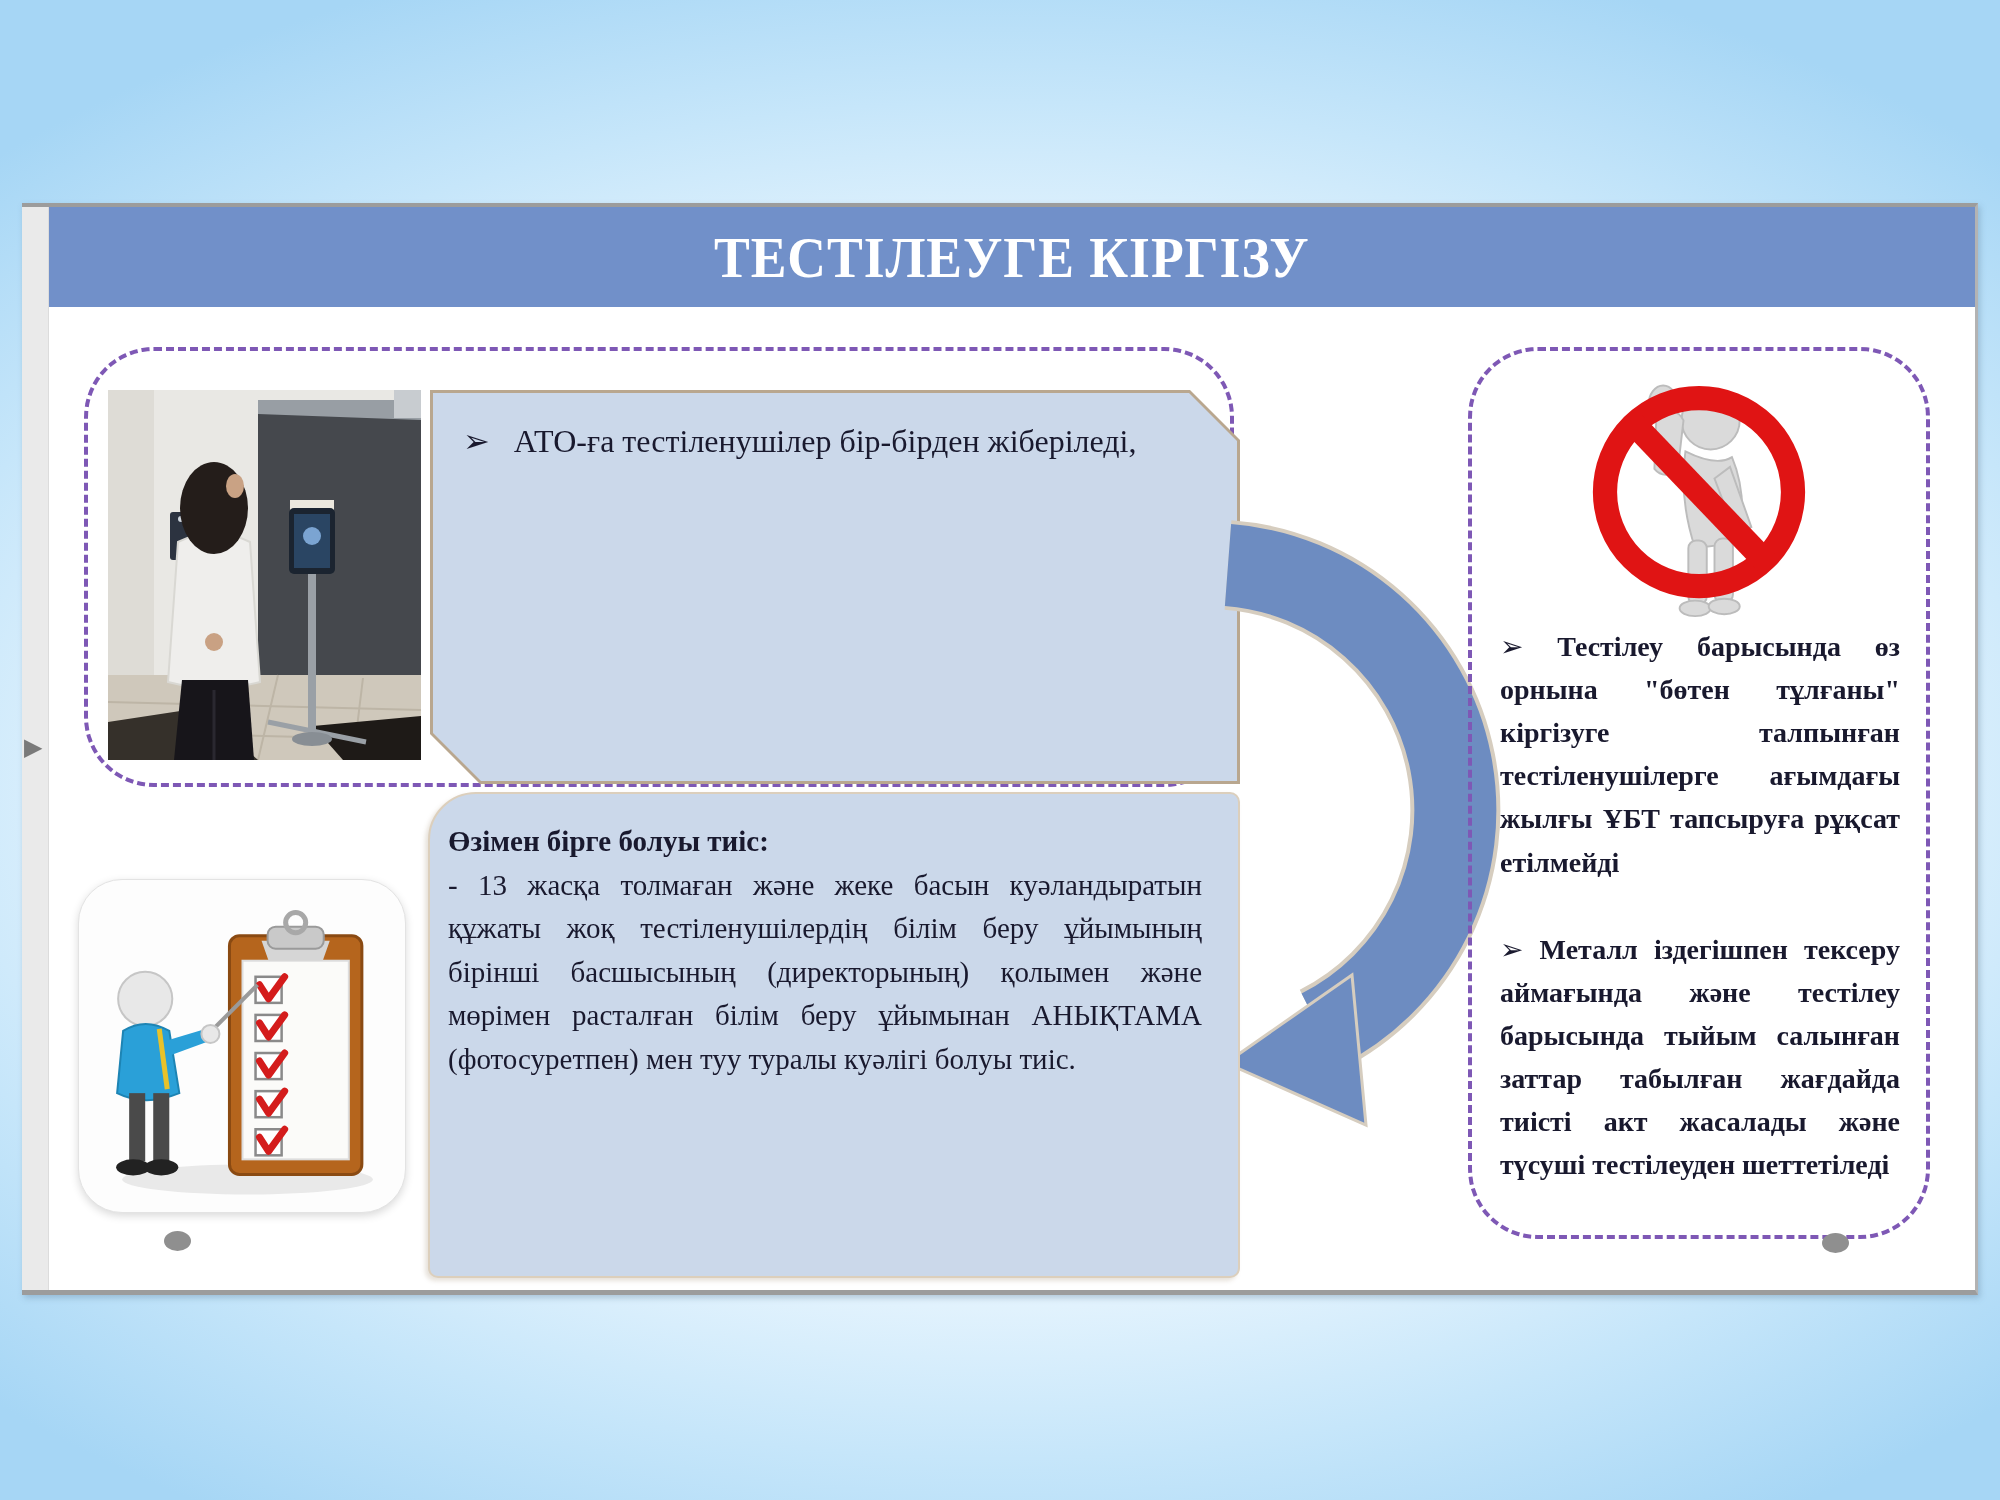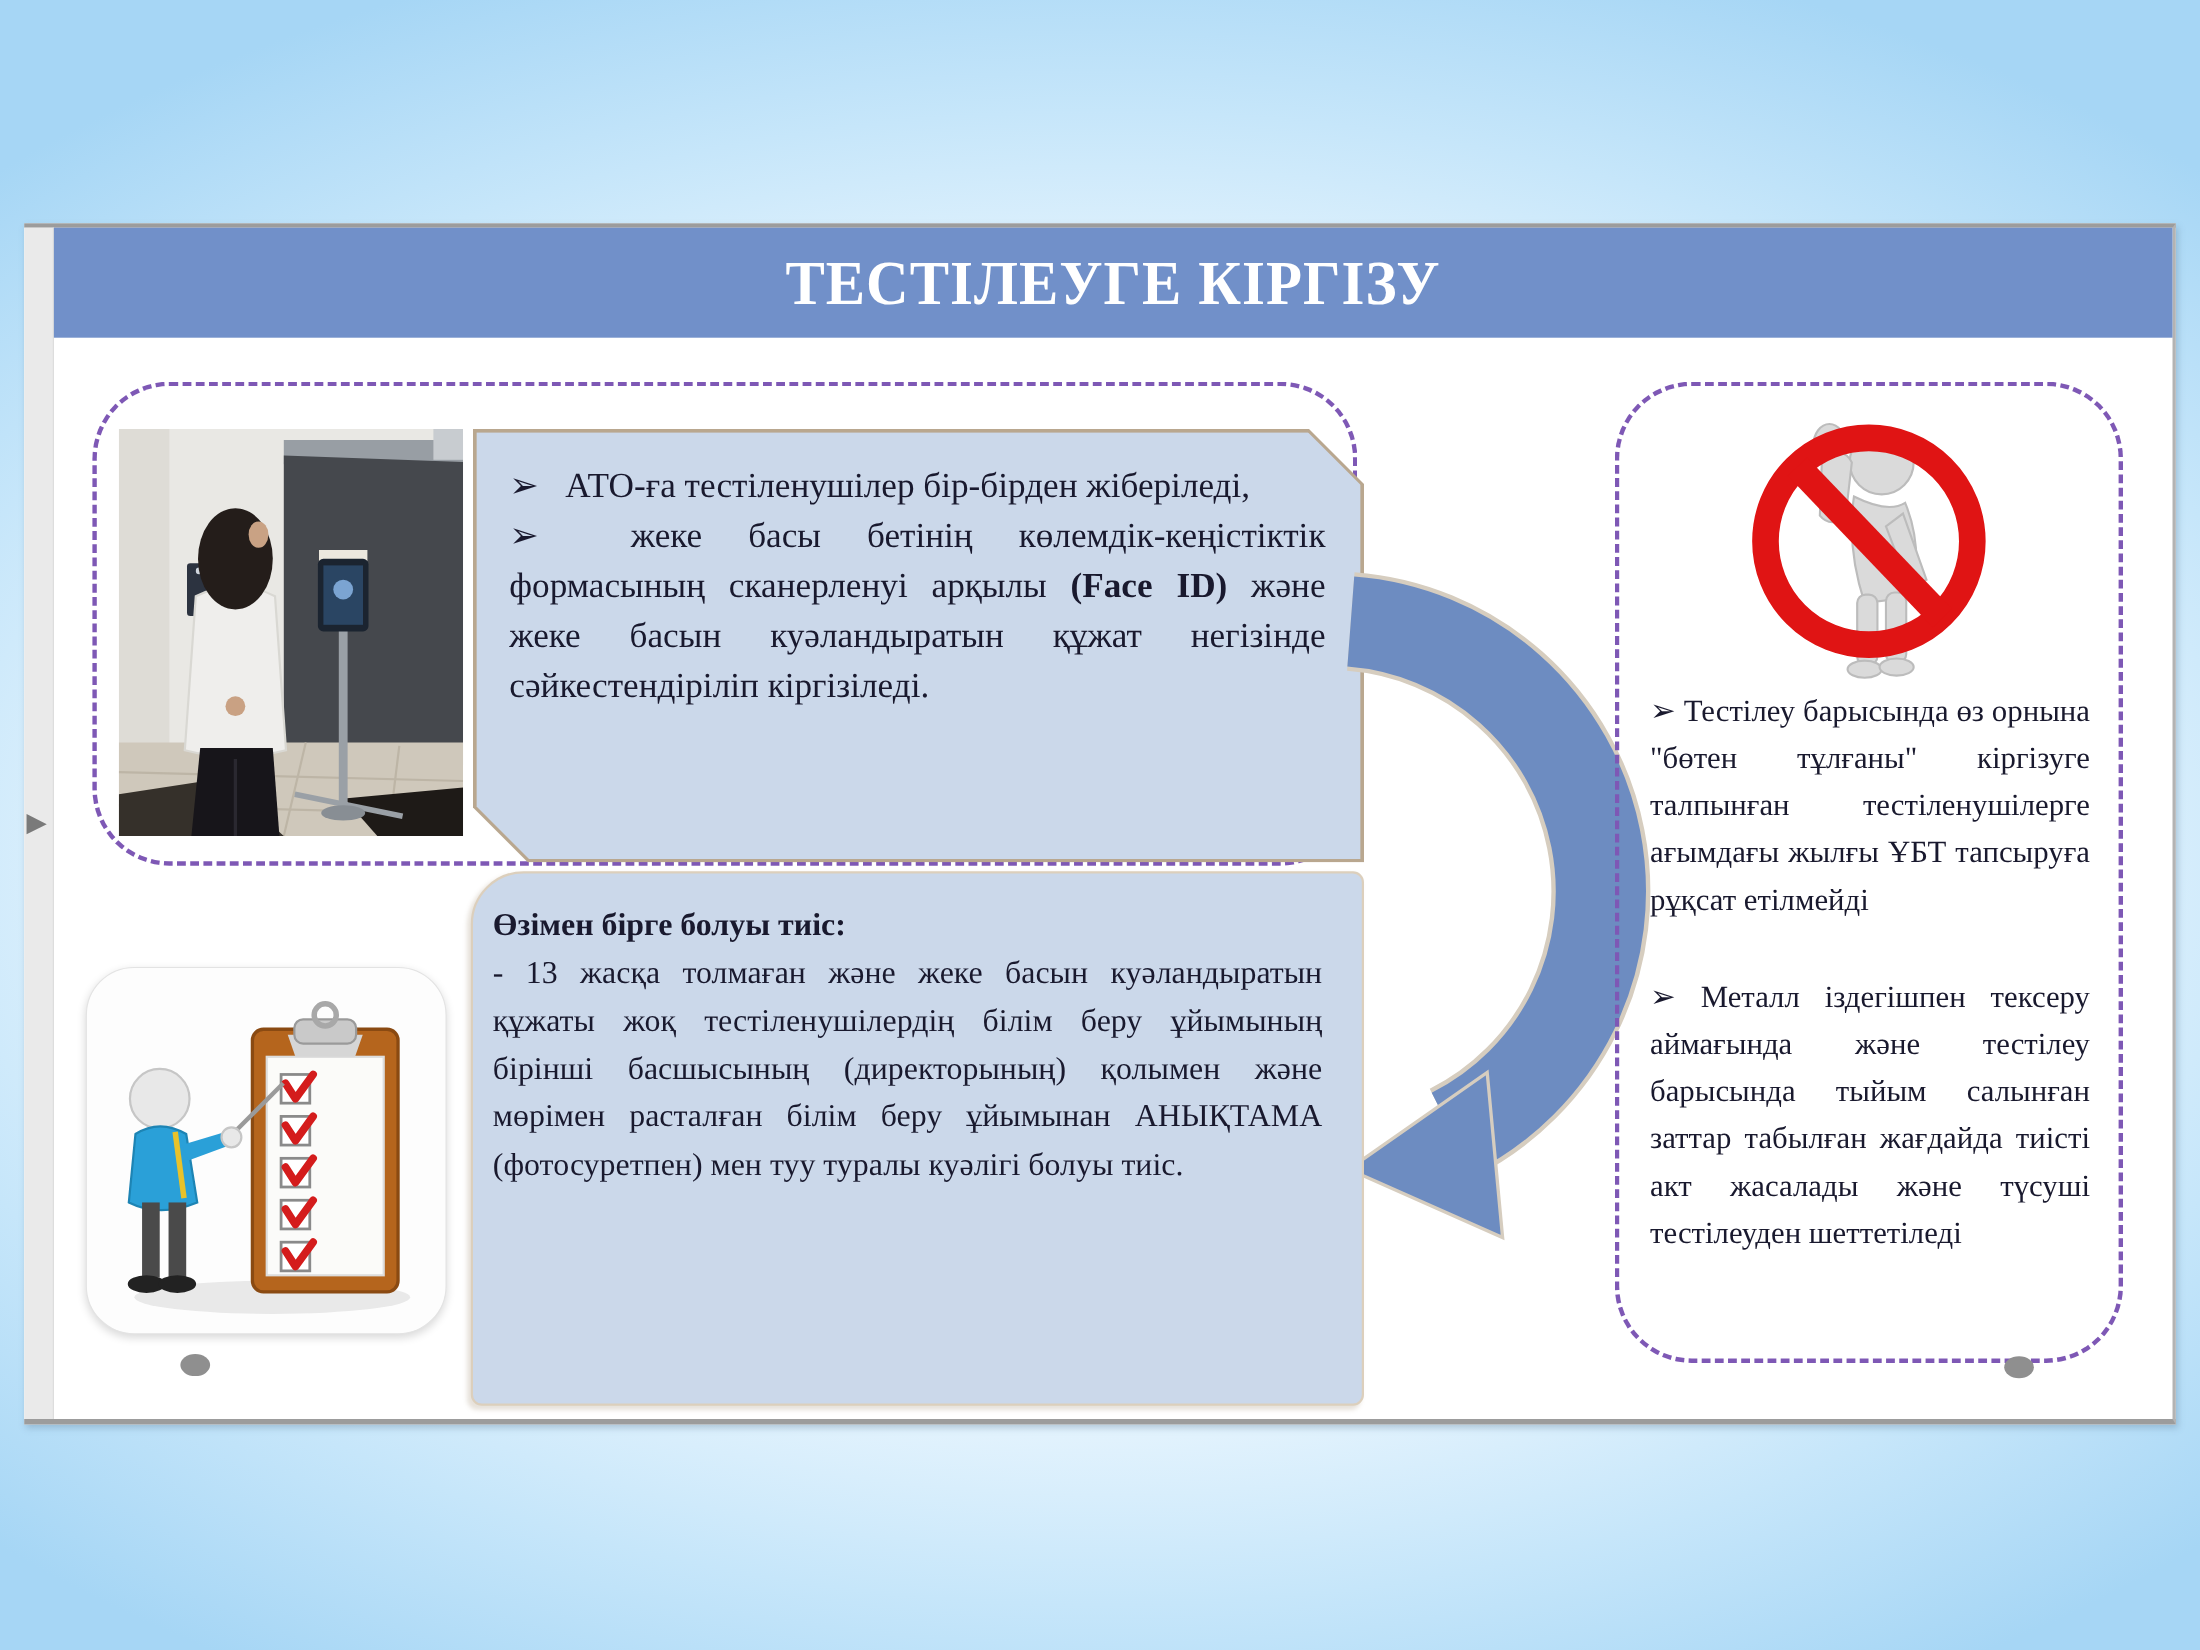--- a/index.html
+++ b/index.html
@@ -18,21 +18,21 @@
   .strip-triangle{position:absolute;left:2px;top:528px;font-family:"DejaVu Sans",sans-serif;font-size:24px;color:#7a7a7a;cursor:pointer;line-height:1;}
   .header-band{
     position:absolute;left:27px;top:0;right:0;height:100px;
     background:var(--band-blue,#7190c9);
     display:flex;align-items:center;justify-content:center;
   }
   .slide-title{
     color:var(--title-white,#ffffff);font-size:57px;font-weight:bold;letter-spacing:1px;
     transform:scaleX(.94);white-space:nowrap;
   }
-  .dashed-panel{position:absolute;border:4px dashed var(--dashed-purple,#7e58b5);border-radius:70px;box-sizing:border-box;}
+  .dashed-panel{position:absolute;border:4px dashed var(--dashed-purple,#7e58b5);border-radius:70px;box-sizing:border-box;font-weight:bold;}
   .panel-left{left:62px;top:140px;width:1150px;height:440px;}
   .panel-right{left:1446px;top:140px;width:462px;height:892px;}
   .photo{position:absolute;left:86px;top:183px;width:313px;height:370px;}
   .photo svg{display:block;width:100%;height:100%;}
   .topbox-outer{
     position:absolute;left:408px;top:183px;width:810px;height:394px;
     background:var(--box-border-tan,#b9a78f);
     clip-path:polygon(0 0, calc(100% - 50px) 0, 100% 50px, 100% 100%, 50px 100%, 0 calc(100% - 50px));
   }
   .topbox-inner{
@@ -106,21 +106,20 @@
       <ellipse cx="127" cy="96" rx="9" ry="12" fill="#c9a284"></ellipse>
       <circle cx="106" cy="252" r="9" fill="#c9a183"></circle>
       <polygon points="74,290 140,290 146,370 66,370" fill="#17151a"></polygon>
       <line x1="106" y1="300" x2="106" y2="370" stroke="#2a2830" stroke-width="3"></line>
     </svg>
   </div>
 
   <div class="topbox-outer">
     <div class="topbox-inner">
         <p class="para-top"><span>➢&nbsp;&nbsp;&nbsp;АТО-ға тестіленушілер бір-бірден жіберіледі,</span></p>
-        <p class="para-top"><span>➢&nbsp;&nbsp;жеке басы бетінің көлемдік-кеңістіктік формасының сканерленуі арқылы </span><span style="font-weight: bold;">(Face ID)</span><span> және жеке басын куәландыратын құжат негізінде сәйкестендіріліп кіргізіледі.</span></p>
       </div>
   </div>
 
   <svg class="arrow-layer" viewBox="0 0 1956 1092">
     <path d="M 1206 358 A 246 246 0 0 1 1298 823" fill="none" stroke="#d6cdbf" stroke-width="90"></path>
     <path d="M 1206 358 A 246 246 0 0 1 1298 823" fill="none" stroke="var(--arrow-blue,#6d8cc1)" stroke-width="82"></path>
     <polygon points="1204,856 1330,768 1344,918" fill="var(--arrow-blue,#6d8cc1)" stroke="#d6cdbf" stroke-width="3"></polygon>
   </svg>
 
   <div class="midbox">

